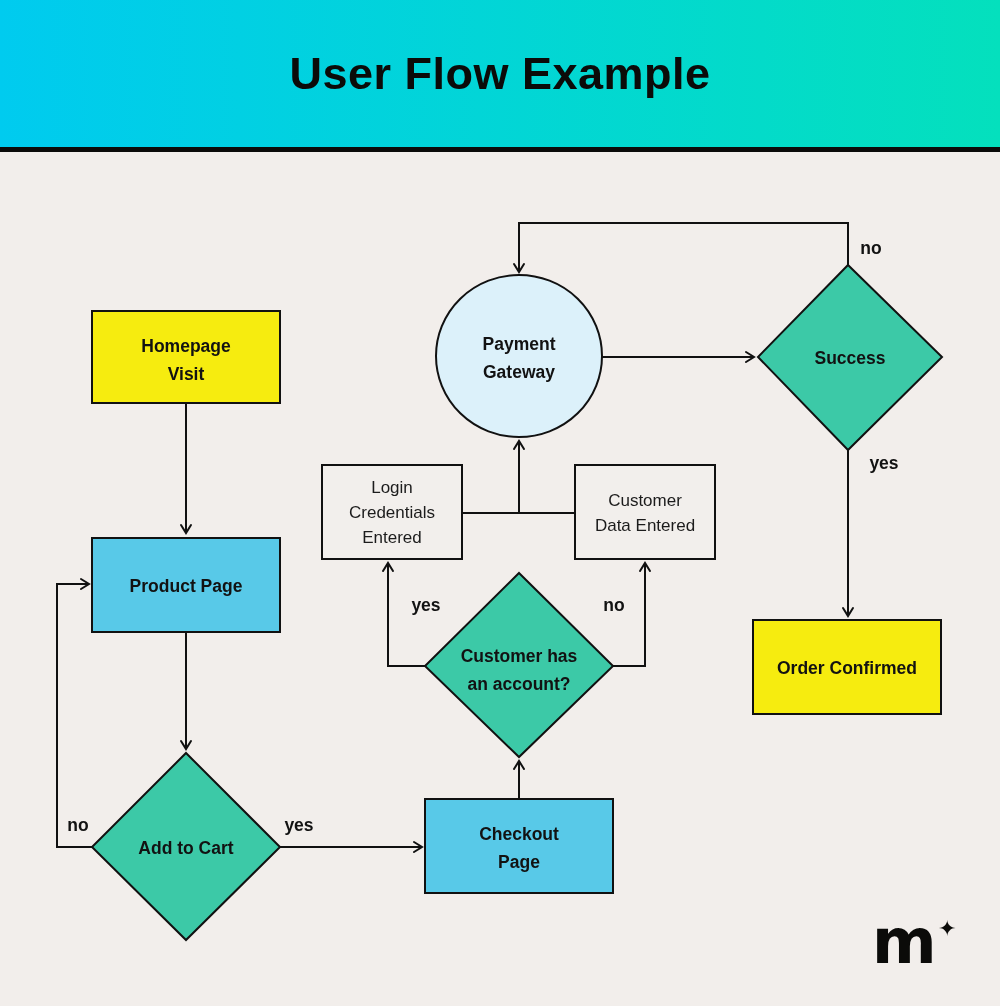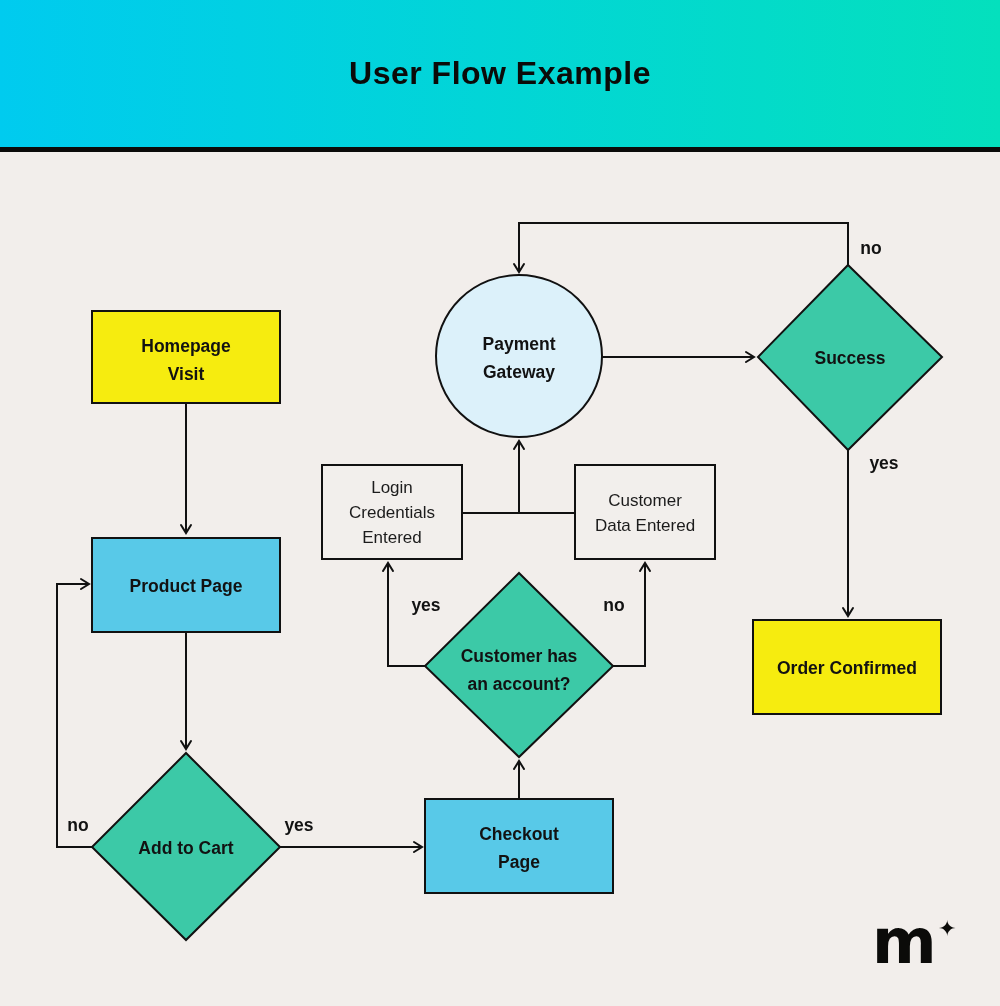--- a/index.html
+++ b/index.html
@@ -11,21 +11,21 @@
     overflow: hidden;
   }
   .header {
     position: absolute; top: 0; left: 0;
     width: 1000px; height: 147px;
     background: linear-gradient(90deg, #00CBEF 0%, #04E0BD 100%);
     display: flex; align-items: center; justify-content: center;
   }
   .header h1 {
     margin: 0;
-    font-size: 32px;
+    font-size: 45px;
     font-weight: 700;
     letter-spacing: 0.5px;
     color: #0B0B09;
   }
   .divider {
     position: absolute; top: 147px; left: 0;
     width: 1000px; height: 5px;
     background: #0B0B09;
   }
   .flow-svg {

